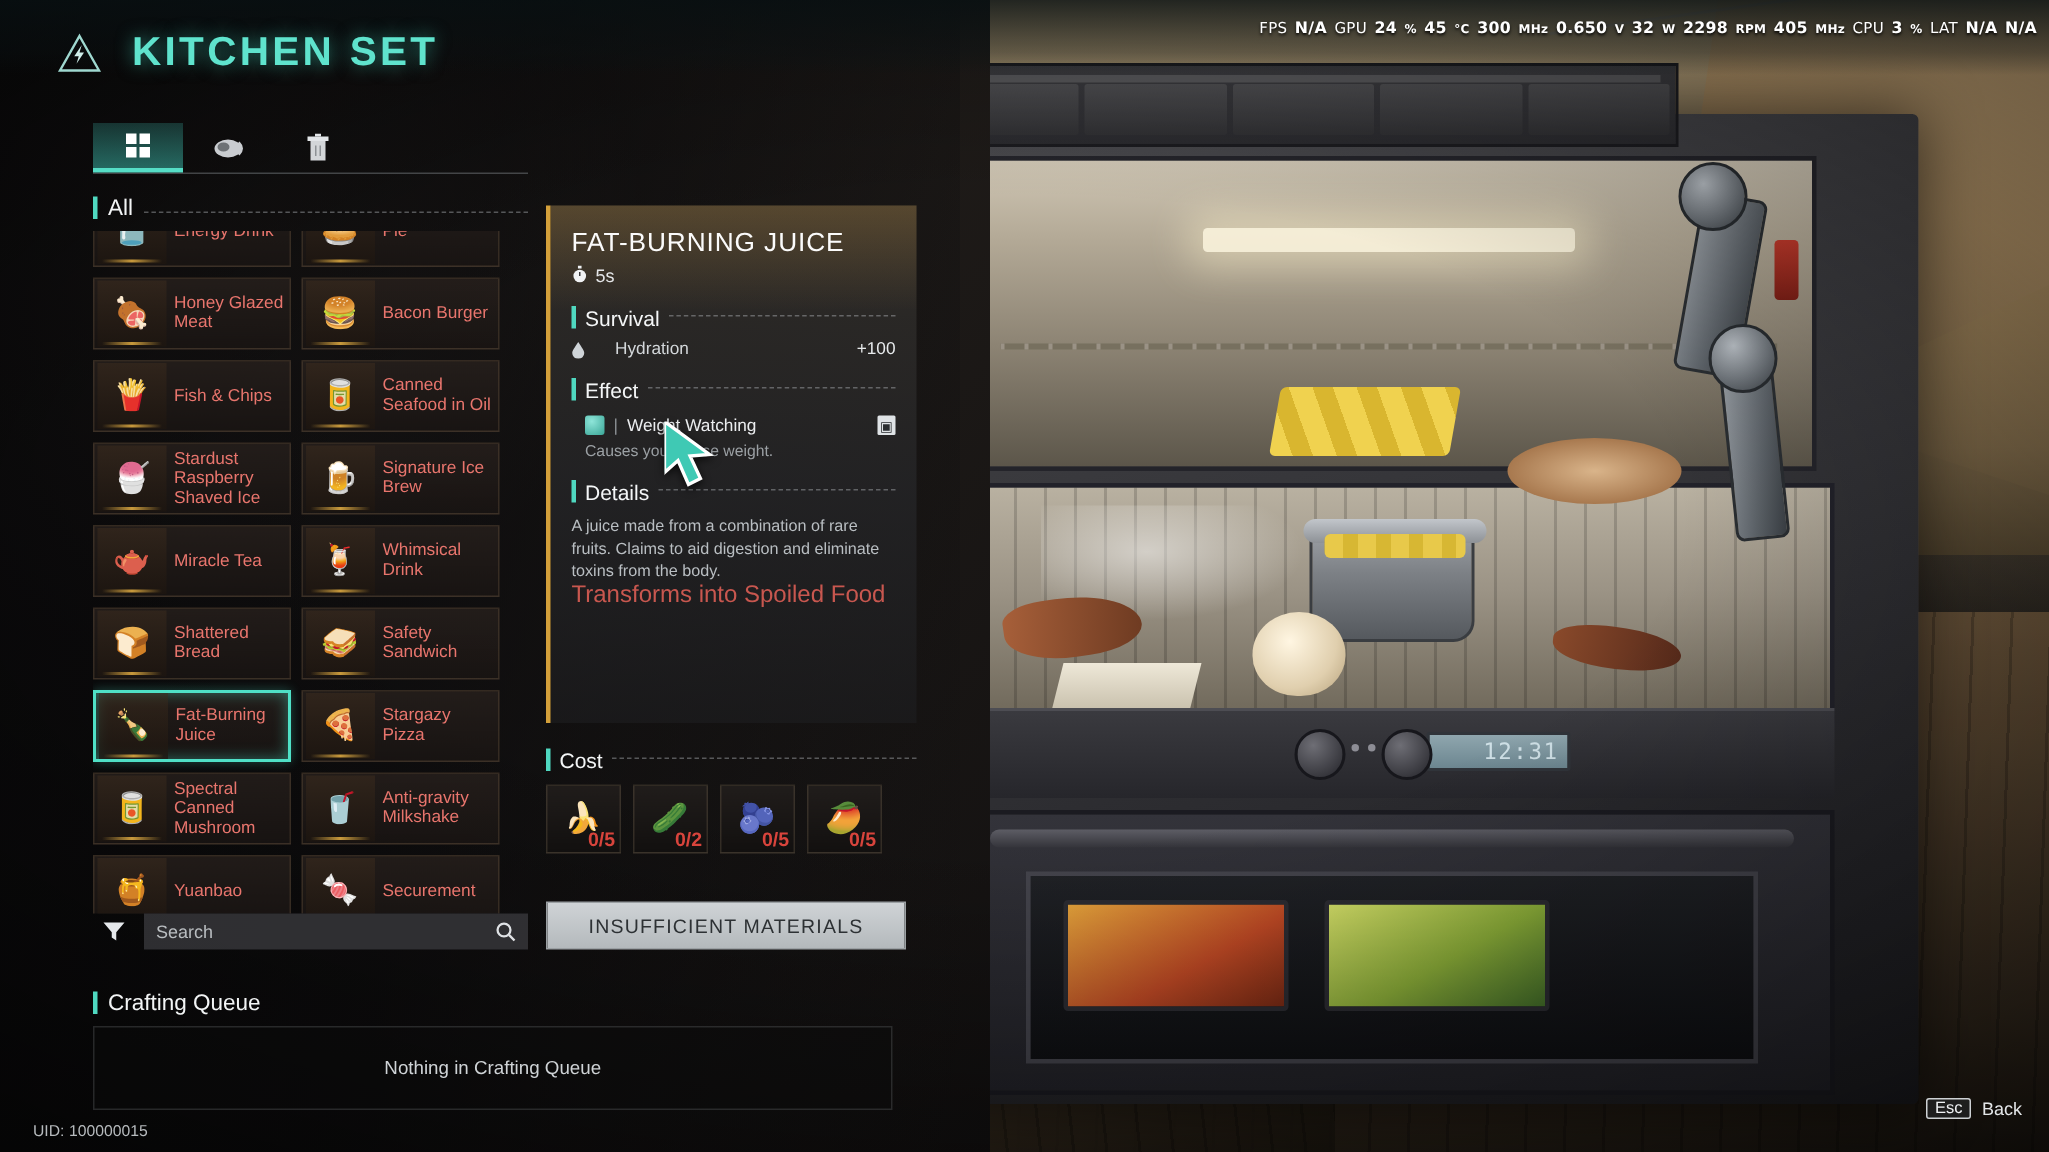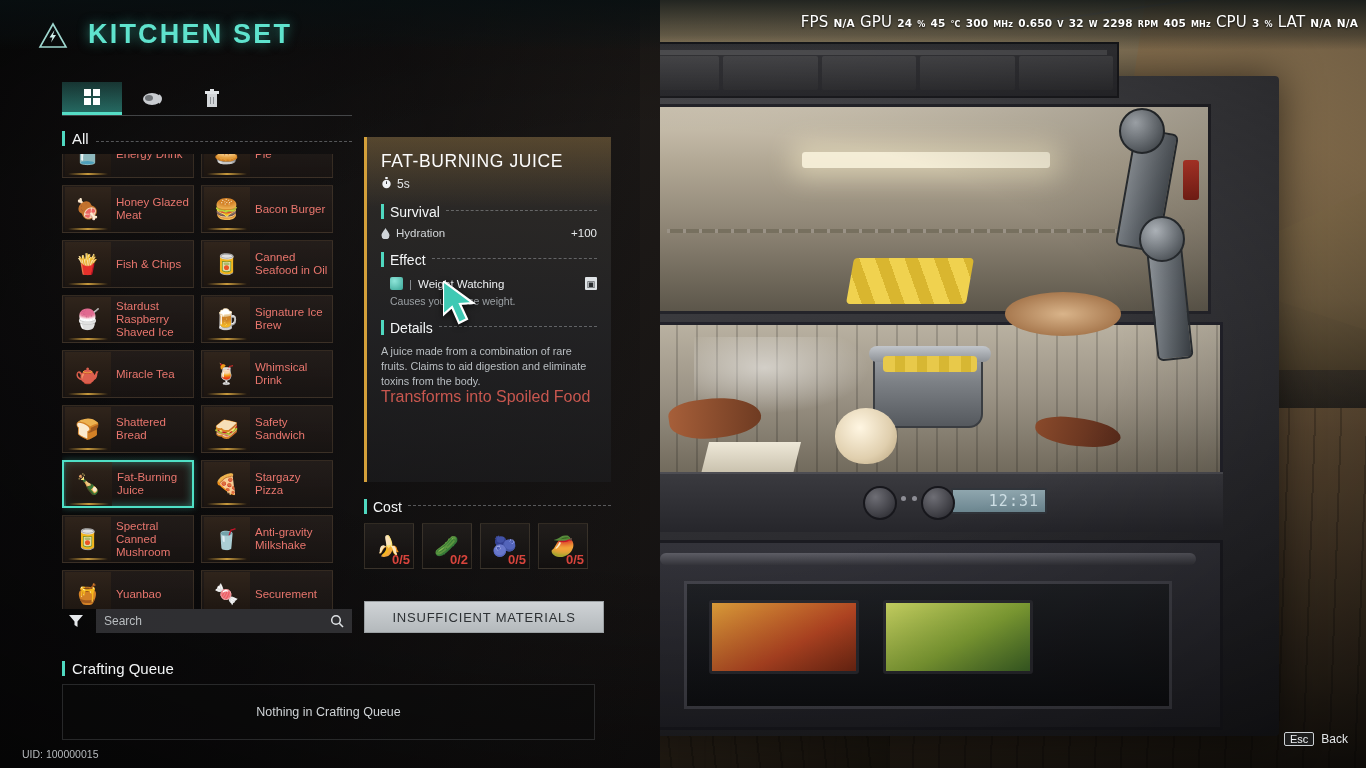--- a/index.html
+++ b/index.html
@@ -251,21 +251,21 @@
     text-shadow: 0 0 12px rgba(70,225,200,0.55);
   }
   .perf-overlay {
     position: absolute; right: 8px; top: 13px;
     font-family: "DejaVu Sans", sans-serif;
     font-size: 10.5px; font-weight: bold; color: #ffffff;
     letter-spacing: 0.2px; white-space: nowrap;
     text-shadow: 0 1px 2px rgba(0,0,0,0.9);
     display: flex; align-items: baseline; gap: 5px;
   }
-  .perf-overlay .lbl { font-weight: normal; font-size: 15px; }
+  .perf-overlay .lbl { font-weight: normal; font-size: 10px; }
   .perf-overlay .unit { font-size: 8px; font-weight: bold; }
 
   
   .left-panel {
     position: absolute; left: 62px; top: 82px; width: 290px;
   }
   .tabs {
     display: flex; align-items: flex-end; gap: 0;
     border-bottom: 1px solid rgba(190,200,205,0.30);
     width: 290px;
@@ -380,21 +380,21 @@
   .craft-time {
     position: relative;
     margin-top: 5px; display: flex; gap: 5px;
     font-size: 12px; color: #e4e6e8;
   }
   .sub-head {
     display: flex; gap: 6px; margin-top: 13px;
   }
   .sub-head .txt { font-size: 14px; color: #f4f6f7; }
   .stat-row {
-    display: flex; align-items: center; gap: 6px;
+    display: flex; align-items: center; gap: 20px;
     margin-top: 7px; font-size: 11.5px; color: #d3d7da;
   }
   .stat-row .val { margin-left: auto; color: #e7eaec; }
   .effect-row {
     display: flex; align-items: center; gap: 6px;
     margin-top: 9px; padding-left: 9px; font-size: 11.5px; color: #eceef0;
   }
   .eff-icon {
     width: 13px; height: 13px; border-radius: 2px;
     background: radial-gradient(circle at 35% 30%, #8ee5d9, #3aa697);

